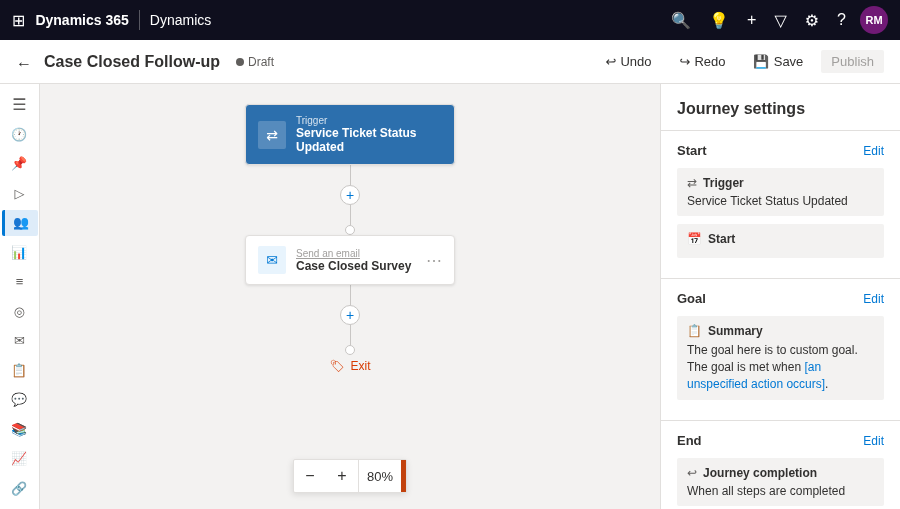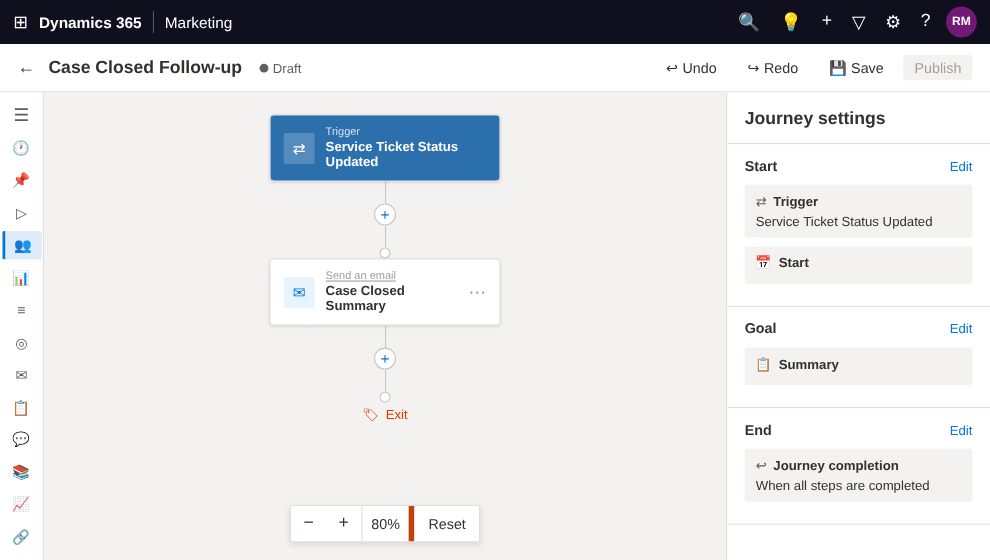--- a/index.html
+++ b/index.html
@@ -195,21 +195,21 @@
   </style>
 </head>
 <body>
 
 <div class="topbar">
   <span class="topbar-apps-icon">⊞</span>
   <div class="topbar-logo">
     <span class="topbar-logo-d365">Dynamics 365</span>
   </div>
   <div class="topbar-divider"></div>
-  <span class="topbar-module">Marketing</span>
+  <span class="topbar-module">Dynamics</span>
   <div class="topbar-spacer"></div>
   <span class="topbar-icon">🔍</span>
   <span class="topbar-icon">💡</span>
   <span class="topbar-icon">+</span>
   <span class="topbar-icon">▽</span>
   <span class="topbar-icon">⚙</span>
   <span class="topbar-icon">?</span>
   <div class="topbar-avatar">RM</div>
 </div>
 
@@ -272,21 +272,21 @@
         <div class="connector-line"></div>
         <div class="connector-add">+</div>
         <div class="connector-line"></div>
         <div class="connector-circle"></div>
       </div>
 
       <div class="node node-email">
         <div class="node-icon node-icon-email">✉</div>
         <div class="node-content">
           <div class="node-label-dark">Send an email</div>
-          <div class="node-title-dark">Case Closed Summary</div>
+          <div class="node-title-dark">Case Closed Survey</div>
         </div>
         <span class="node-menu">⋯</span>
       </div>
 
       <div class="connector">
         <div class="connector-line"></div>
         <div class="connector-add">+</div>
         <div class="connector-line"></div>
         <div class="connector-circle"></div>
       </div>
@@ -295,21 +295,20 @@
         <span style="color:#d83b01;">🏷</span>
         <span style="color:#d83b01; font-size:12px;">Exit</span>
       </div>
 
     </div>
 
     <div class="zoom-controls">
       <button class="zoom-btn">−</button>
       <button class="zoom-btn">+</button>
       <span class="zoom-level">80%</span>
-      <button class="zoom-reset">Reset</button>
     </div>
   </div>
 
   <div class="right-panel">
     <div class="panel-title">Journey settings</div>
 
     <div class="panel-section">
       <div class="panel-section-header">
         <span class="panel-section-title">Start</span>
         <span class="panel-edit-link">Edit</span>
@@ -332,20 +331,21 @@
     <div class="panel-section">
       <div class="panel-section-header">
         <span class="panel-section-title">Goal</span>
         <span class="panel-edit-link">Edit</span>
       </div>
       <div class="panel-card">
         <div class="panel-card-row">
           <span class="panel-card-icon">📋</span>
           <span class="panel-card-label">Summary</span>
         </div>
+        <div class="panel-goal-text">The goal here is to custom goal. The goal is met when <span style="color:#0078d4;">[an unspecified action occurs]</span>.</div>
       </div>
     </div>
 
     <div class="panel-section">
       <div class="panel-section-header">
         <span class="panel-section-title">End</span>
         <span class="panel-edit-link">Edit</span>
       </div>
       <div class="panel-card">
         <div class="panel-card-row">

